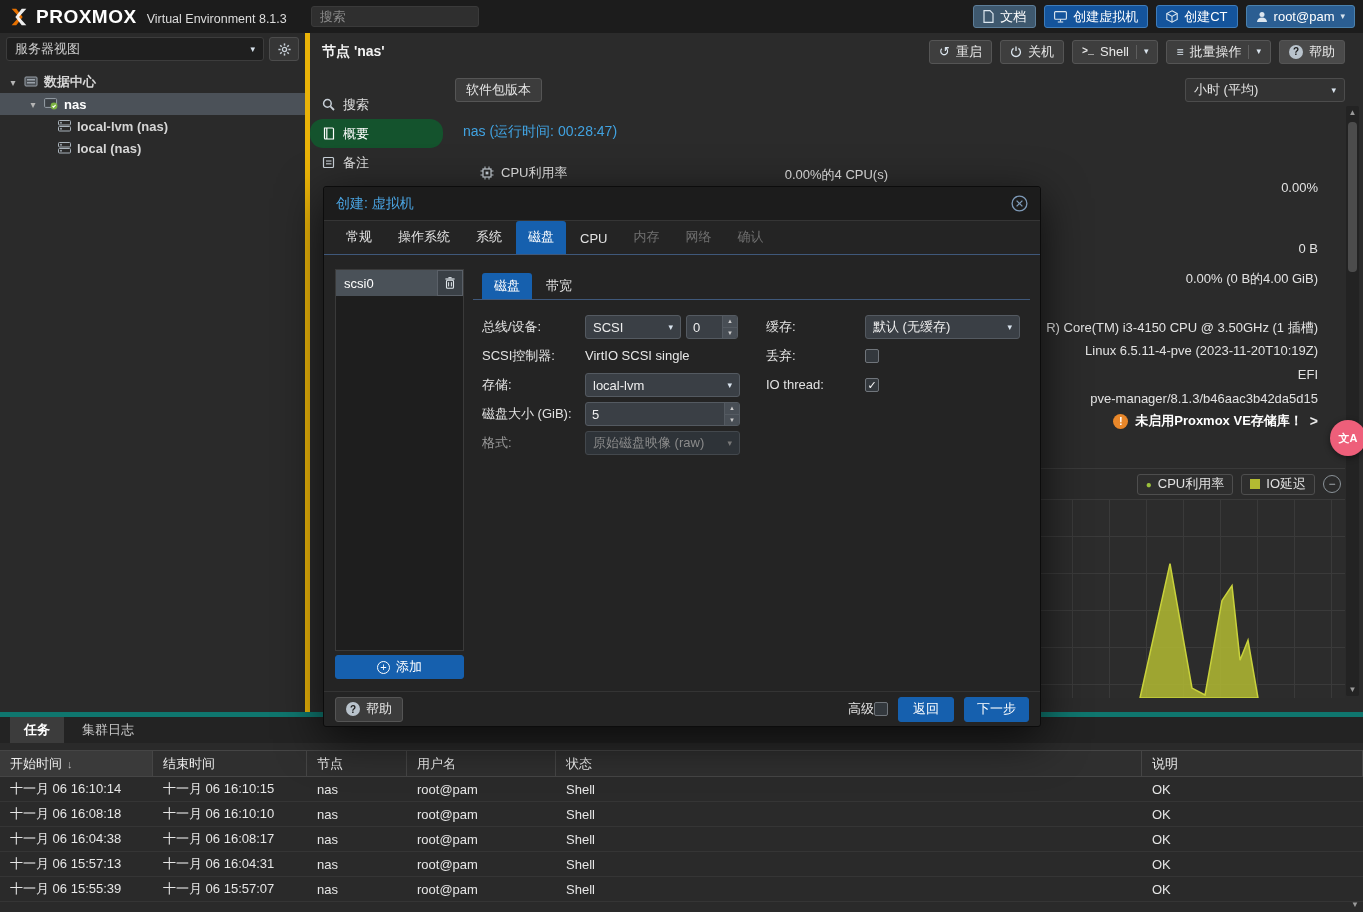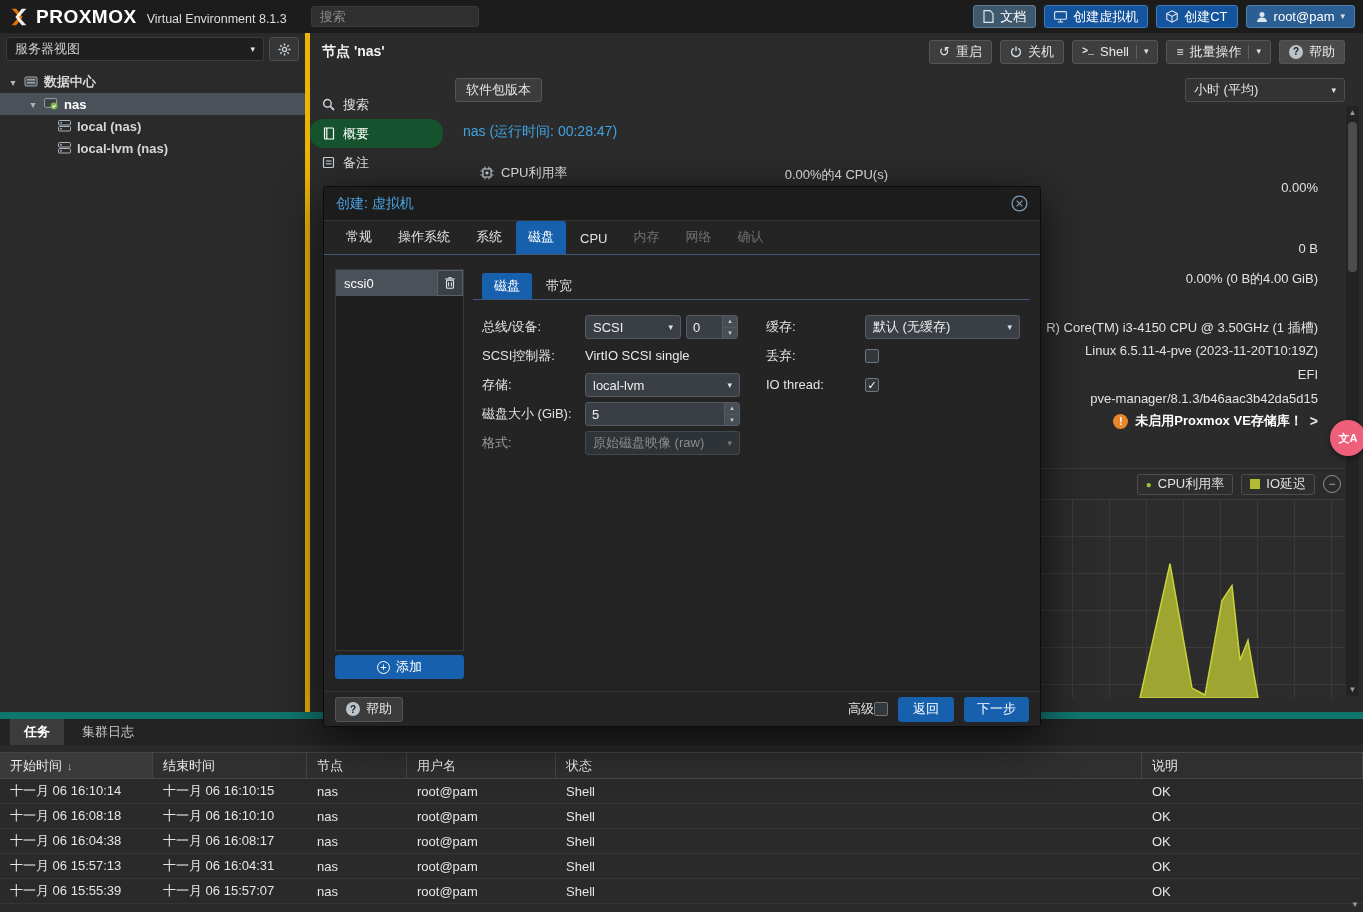--- a/index.html
+++ b/index.html
@@ -85,21 +85,21 @@
                                 linear-gradient(90deg,#3a3a3a 1px, transparent 1px);
                background-size:37px 37px; overflow:hidden; }
 
   .vscroll { position:absolute; right:4px; top:36px; bottom:16px; width:13px; background:#232323; border-radius:2px; }
   .sbarrow { position:absolute; left:0; width:13px; height:13px; color:#9a9a9a; font-size:8px;
              display:flex; align-items:center; justify-content:center; }
   .sbthumb { position:absolute; left:2px; top:16px; width:9px; height:150px; background:#4c4c4c; border-radius:4px; }
 
   
   .bottom { position:absolute; left:0; top:712px; width:100%; height:200px; background:#2a2a2a;
-            border-top:7px solid #0f766e;text-align:center; }
+            border-top:5px solid #0f766e;text-align:center; }
   .btabs { height:26px; background:#232323; display:flex; align-items:stretch; padding-left:10px; gap:4px; }
   .btab { display:flex; align-items:center; padding:0 14px; color:#c9c9c9; font-size:13px; }
   .btab.sel { background:#3c3c3c; color:#fff; font-weight:bold; }
   .gridrow { display:grid; grid-template-columns:153px 154px 100px 149px 586px 1fr; }
   .thead { height:27px; margin-top:7px; background:#2f2f2f; border-top:1px solid #454545;
            border-bottom:1px solid #454545; color:#ececec; }
   .thead > div { display:flex; align-items:center; gap:5px; padding-left:10px; border-right:1px solid #454545; }
   .thead .sorted { background:#3a3a3a; }
   .sortarrow { font-size:11px; color:#bbb; }
   .trowb { height:25px; border-bottom:1px solid #353535; color:#e6e6e6; }
@@ -270,32 +270,32 @@
       </div>
       <div class="trow" style="padding-left:58px">
         <span class="ic">
           <svg width="13" height="12" viewBox="0 0 13 12">
               <rect x="0.5" y="0.5" width="12" height="4.5" rx="1" fill="none" stroke="#a8b2ba"></rect>
               <rect x="0.5" y="6.5" width="12" height="4.5" rx="1" fill="none" stroke="#a8b2ba"></rect>
               <circle cx="3" cy="2.75" r="0.9" fill="#a8b2ba"></circle>
               <circle cx="3" cy="8.75" r="0.9" fill="#a8b2ba"></circle>
             </svg>
         </span>
-        <span>local (nas)</span>
+        <span>local-lvm (nas)</span>
       </div>
       <div class="trow" style="padding-left:58px">
         <span class="ic">
           <svg width="13" height="12" viewBox="0 0 13 12">
               <rect x="0.5" y="0.5" width="12" height="4.5" rx="1" fill="none" stroke="#a8b2ba"></rect>
               <rect x="0.5" y="6.5" width="12" height="4.5" rx="1" fill="none" stroke="#a8b2ba"></rect>
               <circle cx="3" cy="2.75" r="0.9" fill="#a8b2ba"></circle>
               <circle cx="3" cy="8.75" r="0.9" fill="#a8b2ba"></circle>
             </svg>
         </span>
-        <span>local-lvm (nas)</span>
+        <span>local (nas)</span>
       </div>
     </div>
   </aside>
 
   <div class="main">
     <div class="node-header">
       <span class="node-title">节点 'nas'</span>
       <div class="node-btns">
         <div class="nbtn">
           <span class="ic" style="font-size:13px;color:#dce6ef;">↺</span>

